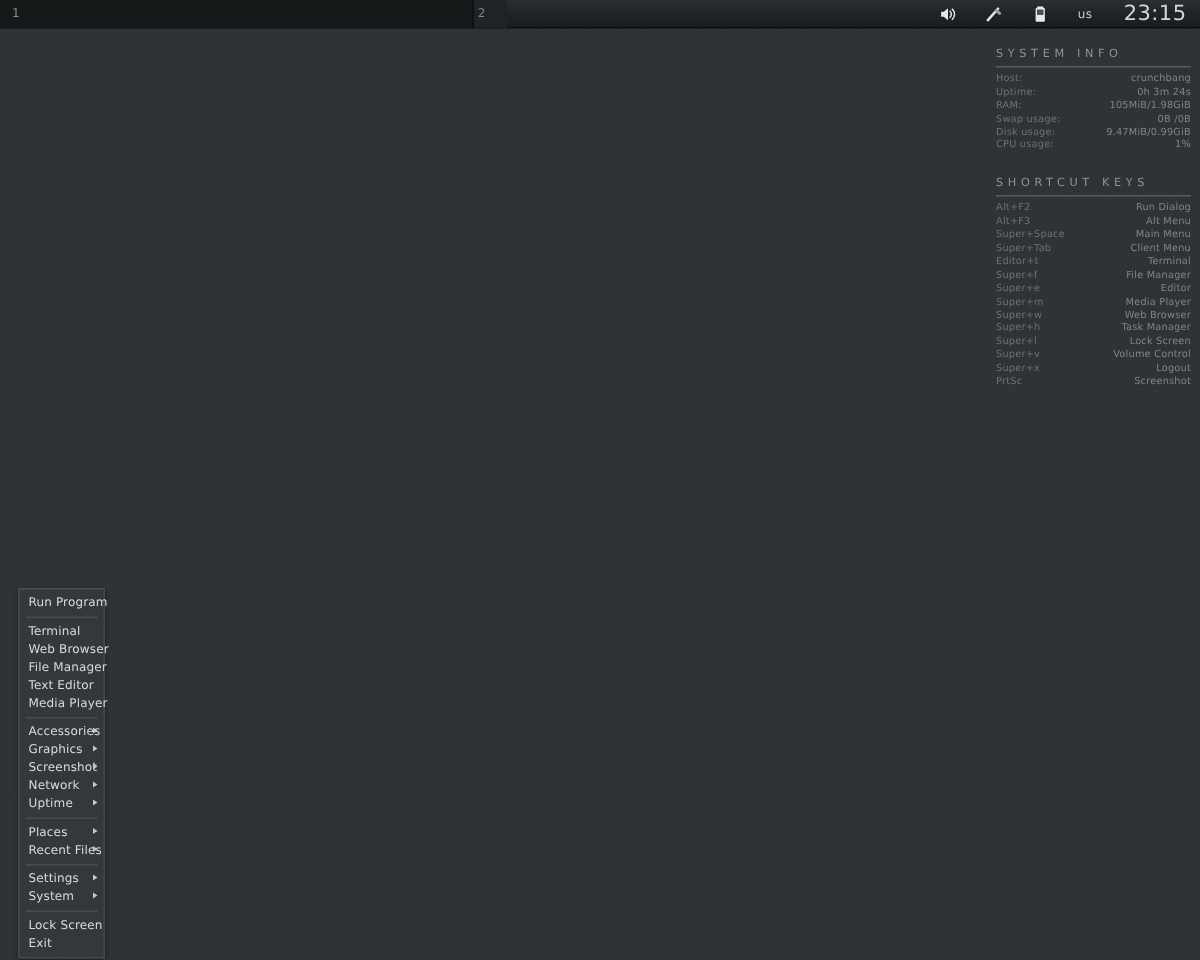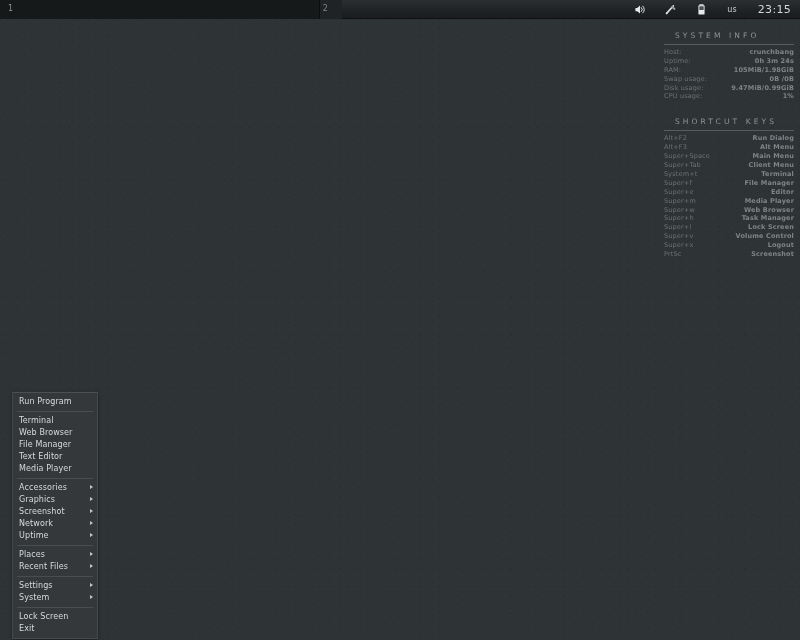--- a/index.html
+++ b/index.html
@@ -83,21 +83,21 @@
     height: 13px;
     line-height: 0;
   }
   #kbd-layout {
     font-size: 8px;
     color: #c9cdce;
     letter-spacing: 0.2px;
     padding: 0 1px;
   }
   #clock {
-    font-size: 11px;
+    font-size: 14px;
     color: #d2d6d7;
     letter-spacing: 0.3px;
     padding-left: 2px;
   }
 
   
   #conky {
     position: absolute;
     left: 664px;
     top: 32px;
@@ -105,42 +105,41 @@
     color: #6f7678;
     font-size: 6.5px;
     line-height: 8.9px;
     letter-spacing: 0.15px;
   }
   .conky-head {
     font-size: 7.5px;
     letter-spacing: 3.1px;
     color: #8d9496;
     padding-bottom: 3px;
-    margin-left: 11px;
   }
   .conky-rule {
     height: 1px;
     background: #565d5f;
     margin-bottom: 3px;
   }
   .conky-row {
     display: flex;
     justify-content: space-between;
     white-space: nowrap;
   }
   .conky-row .k { color: #6b7274; }
-  .conky-row .v { color: #7e8587; text-align: center; font-weight: bold; }
+  .conky-row .v { color: #7e8587; text-align: center; }
   .conky-gap { height: 17px; }
 
   
   #root-menu {
     position: absolute;
     left: 12px;
     top: 392px;
-    width: 86px;
+    width: 58px;
     background: #34383a;
     border: 1px solid #44494b;
     border-top-color: #4b5153;
     box-sizing: border-box;
     padding: 3px 0 3px 0;
     box-shadow: 0 1px 3px rgba(0,0,0,0.45);
   }
   .menu-item {
     position: relative;
     display: block;
@@ -260,21 +259,21 @@
         </div>
         <div class="conky-row">
           <span class="k">Super+Space</span>
           <span class="v">Main Menu</span>
         </div>
         <div class="conky-row">
           <span class="k">Super+Tab</span>
           <span class="v">Client Menu</span>
         </div>
         <div class="conky-row">
-          <span class="k">System+t</span>
+          <span class="k">Editor+t</span>
           <span class="v">Terminal</span>
         </div>
         <div class="conky-row">
           <span class="k">Super+f</span>
           <span class="v">File Manager</span>
         </div>
         <div class="conky-row">
           <span class="k">Super+e</span>
           <span class="v">Editor</span>
         </div>

